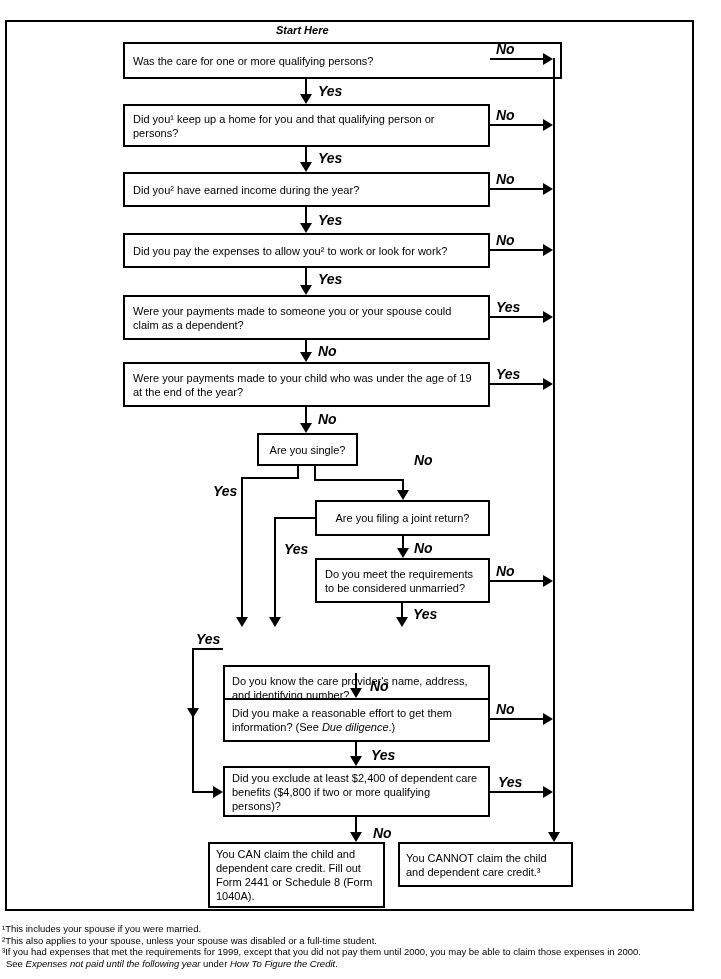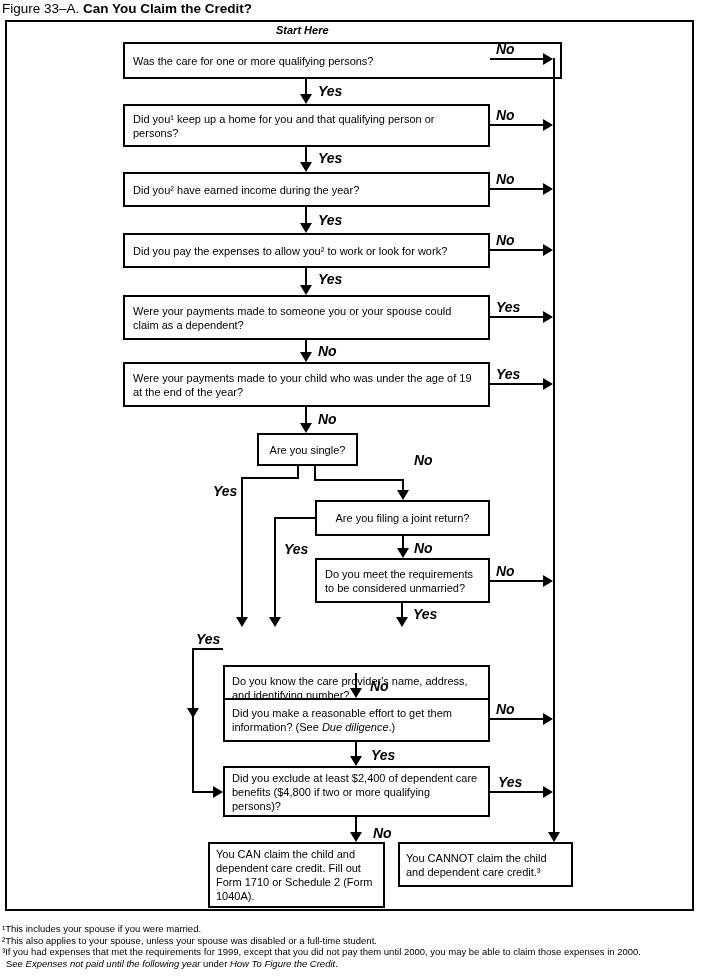--- a/index.html
+++ b/index.html
@@ -23,21 +23,20 @@
   .ital{font-style:italic;}
   .fnotes{position:absolute;left:2px;top:923px;font-size:9.5px;line-height:11.5px;}
   .fnotes div{white-space:nowrap;}
   .fnotes .indent{margin-left:4px;}
 </style>
 </head>
 <body>
 
 <div class="page">
 
-  <div class="fig-title"><span>Figure 33–A.</span>&nbsp;<span class="bold">Can You Claim the Credit?</span></div>
 
   <div class="frame"></div>
 
   <div class="start" style="left:276px;top:24px;">Start Here</div>
 
   <div class="box" style="left:123px;top:42px;width:439px;height:37px;">
       <span>Was the care for one or more qualifying persons?</span>
     </div>
   <div class="box" style="left:123px;top:104px;width:367px;height:43px;">
       <span>Did you¹ keep up a home for you and that qualifying person or persons?</span>
@@ -66,21 +65,21 @@
   <div class="box" style="left:223px;top:627px;width:267px;height:46px;padding:2px 7px;margin-top:38px;">
       <span>Do you know the care provider's name, address, and identifying number?</span>
     </div>
   <div class="box" style="left:223px;top:698px;width:267px;height:44px;padding:2px 7px;">
       <span><span>Did you make a reasonable effort to get them information? (See </span><span class="ital">Due diligence</span><span>.)</span></span>
     </div>
   <div class="box" style="left:223px;top:766px;width:267px;height:51px;padding:2px 7px;">
       <span>Did you exclude at least $2,400 of dependent care benefits ($4,800 if two or more qualifying persons)?</span>
     </div>
   <div class="box" style="left:208px;top:842px;width:177px;height:66px;padding:2px 6px;">
-      <span>You CAN claim the child and dependent care credit. Fill out Form 1710 or Schedule 2 (Form 1040A).</span>
+      <span>You CAN claim the child and dependent care credit. Fill out Form 2441 or Schedule 8 (Form 1040A).</span>
     </div>
   <div class="box" style="left:398px;top:842px;width:175px;height:45px;padding:17px 6px;">
       <span>You CANNOT claim the child and dependent care credit.³</span>
     </div>
 
   <div class="vline" style="left:553px;top:58px;height:774px;"></div>
   <div class="arrow-down" style="left:548px;top:832px;"></div>
 
   <div class="hline" style="left:490px;top:58px;width:55px;"></div>
   <div class="arrow-right" style="left:543px;top:53px;"></div>

